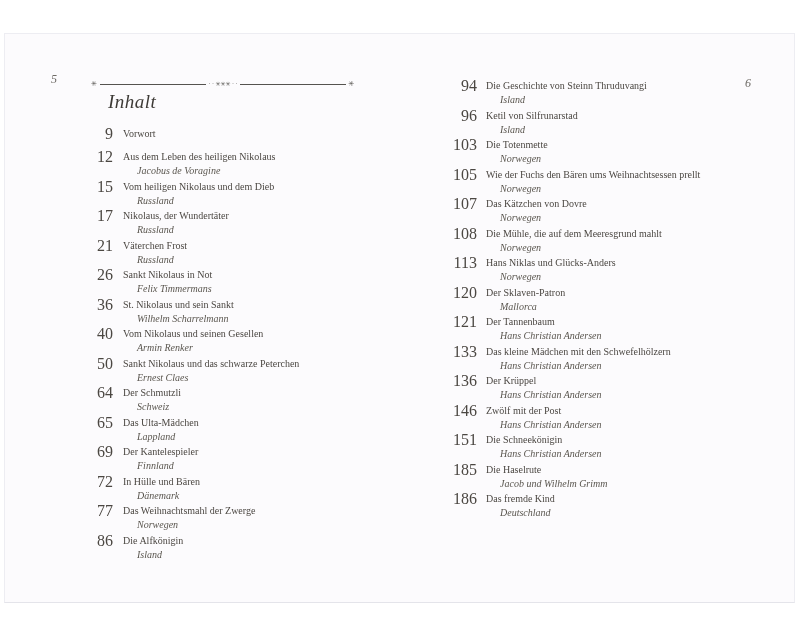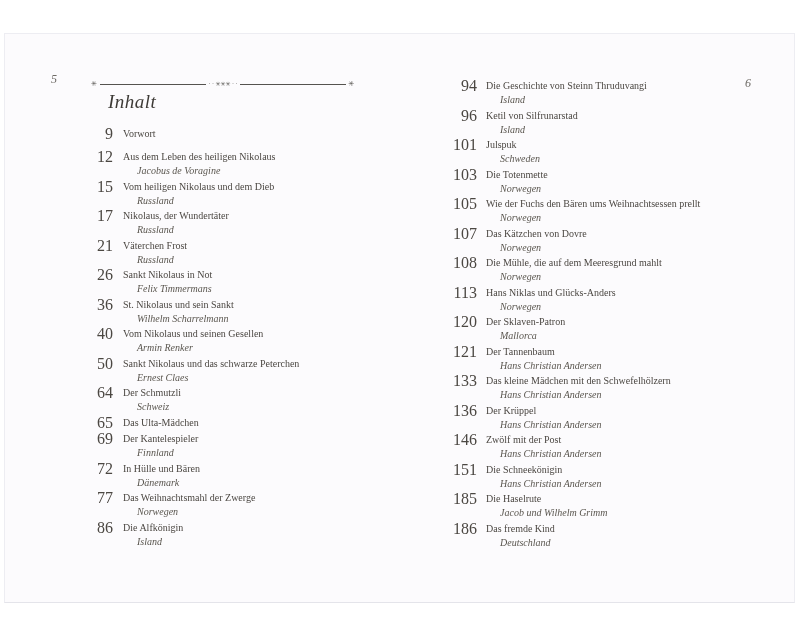--- a/index.html
+++ b/index.html
@@ -191,20 +191,21 @@
     <span class="txt">
       <span class="title">Der Schmutzli</span>
       <span class="subtitle">Schweiz</span>
     </span>
   </div>
 
   <div class="entry">
     <span class="num">65</span>
     <span class="txt">
       <span class="title">Das Ulta-Mädchen</span>
+      <span class="subtitle">Lappland</span>
     </span>
   </div>
 
   <div class="entry">
     <span class="num">69</span>
     <span class="txt">
       <span class="title">Der Kantelespieler</span>
       <span class="subtitle">Finnland</span>
     </span>
   </div>
@@ -244,27 +245,20 @@
   </div>
 
   <div class="entry">
     <span class="num">96</span>
     <span class="txt">
       <span class="title">Ketil von Silfrunarstad</span>
       <span class="subtitle">Island</span>
     </span>
   </div>
 
-  <div class="entry">
-    <span class="num">101</span>
-    <span class="txt">
-      <span class="title">Julspuk</span>
-      <span class="subtitle">Schweden</span>
-    </span>
-  </div>
 
   <div class="entry">
     <span class="num">103</span>
     <span class="txt">
       <span class="title">Die Totenmette</span>
       <span class="subtitle">Norwegen</span>
     </span>
   </div>
 
   <div class="entry">

